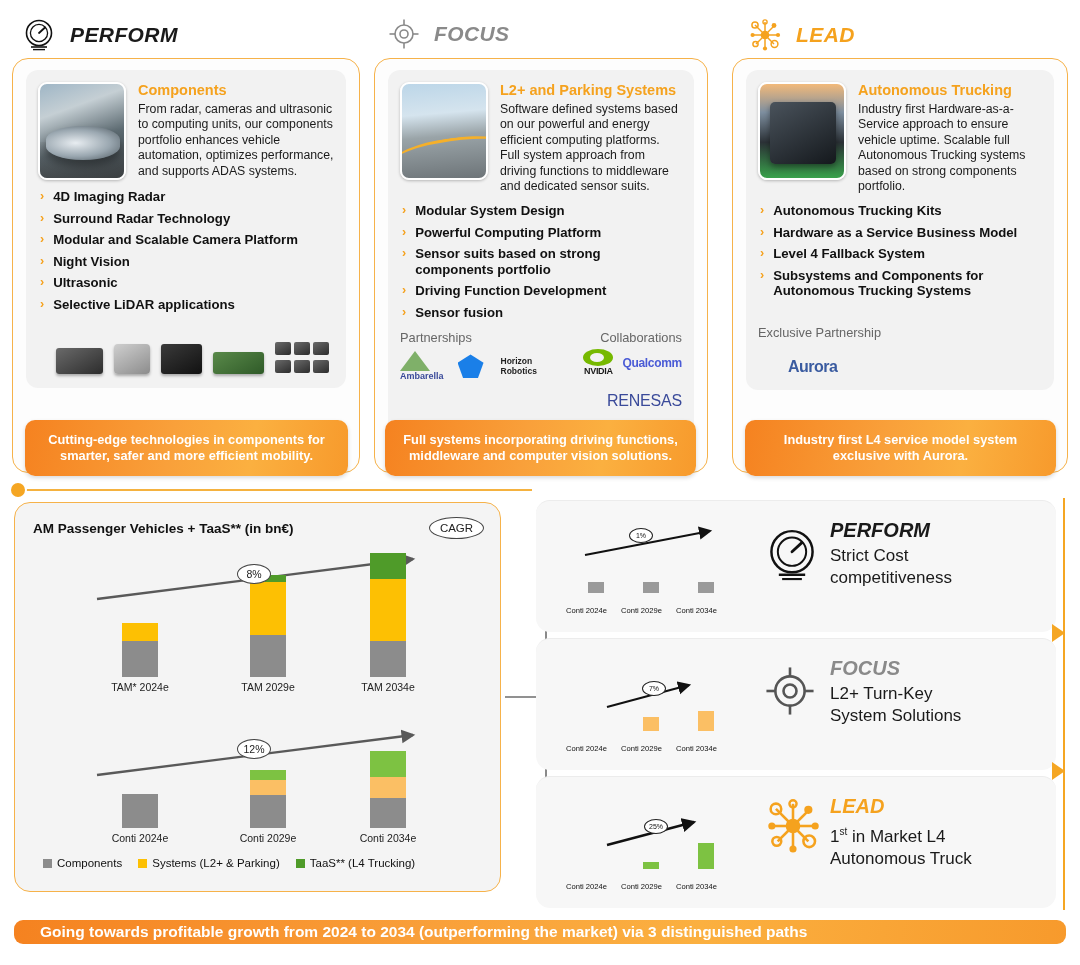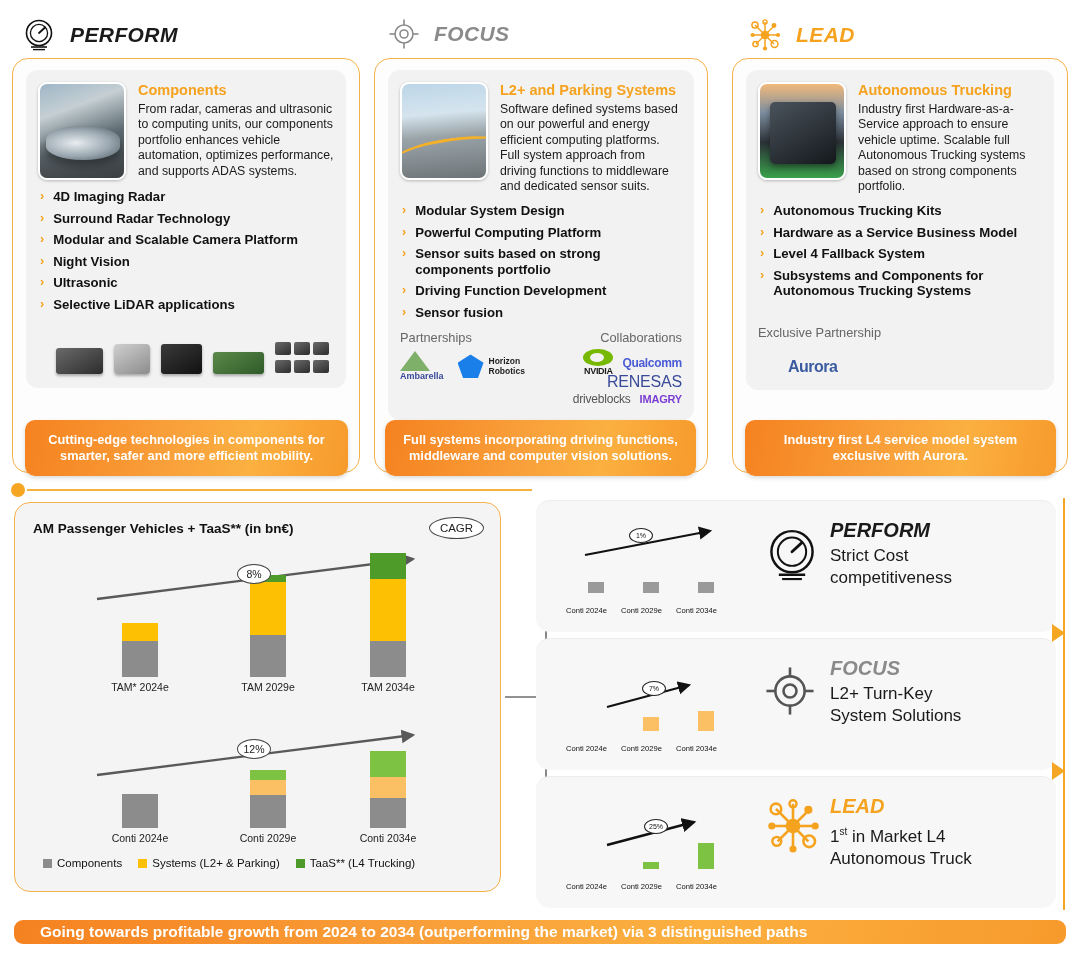--- a/index.html
+++ b/index.html
@@ -72,27 +72,27 @@
   .prods { display:flex; align-items:flex-end; gap:11px; margin-top:12px; padding-left:18px; height:50px;}
   .prod { background:linear-gradient(150deg,#6a6a6a,#2c2c2c); border-radius:3px; box-shadow:0 2px 3px rgba(0,0,0,.3);}
   .p1{width:48px;height:26px;} .p2{width:36px;height:30px;border-radius:4px;background:linear-gradient(150deg,#cfcfcf,#8c8c8c);}
   .p3{width:42px;height:30px;background:linear-gradient(150deg,#3a3a3a,#111);}
   .p4{width:52px;height:22px;background:linear-gradient(150deg,#5a8a4a,#2f5a28);}
   .p5{width:60px;height:32px;background:none;box-shadow:none;display:flex;flex-wrap:wrap;gap:3px;}
   .p5 i{display:block;width:16px;height:13px;background:linear-gradient(150deg,#6a6a6a,#2c2c2c);border-radius:2px;}
 
   
   .plogos{display:flex;gap:14px;align-items:center;margin-top:6px;}
-  .plogo{display:flex;align-items:center;gap:5px;}
+  .plogo{display:flex;align-items:center;gap:17px;}
   .amb-tri{width:0;height:0;border-left:15px solid transparent;border-right:15px solid transparent;border-bottom:20px solid #7fb069;}
   .amb-txt{font-size:9px;color:#3a4a9a;font-weight:bold;}
   .hz-gem{width:26px;height:24px;background:#1a7fe8;clip-path:polygon(50% 0,100% 35%,78% 100%,22% 100%,0 35%);}
   .hz-txt{font-size:8.5px;color:#222;font-weight:bold;line-height:10px;}
 
-  .clogos{display:flex;flex-direction:column;gap:1px;align-items:flex-end;margin-top:4px;}
+  .clogos{display:flex;flex-direction:column;gap:20px;align-items:flex-end;margin-top:4px;}
   .crow{display:flex;gap:9px;align-items:center;}
   .nv{display:flex;flex-direction:column;align-items:center;}
   .nv-eye{width:30px;height:17px;border-radius:50%;background:#76b900;position:relative;}
   .nv-eye:after{content:"";position:absolute;left:7px;top:4px;width:14px;height:9px;border-radius:50%;background:#f2f2f2;}
   .nv-t{font-size:9px;font-weight:bold;color:#1a1a1a;letter-spacing:-.3px;}
   .qc{font-size:12px;color:#4a5bd6;font-weight:bold;letter-spacing:-.3px;}
   .rn{font-size:16px;color:#3a4a9a;font-weight:normal;letter-spacing:-.2px;}
   .db{font-size:12px;color:#555;letter-spacing:-.2px;}
   .imag{font-size:11px;color:#7a3fd0;font-weight:bold;background:none;letter-spacing:-.2px;}
 

